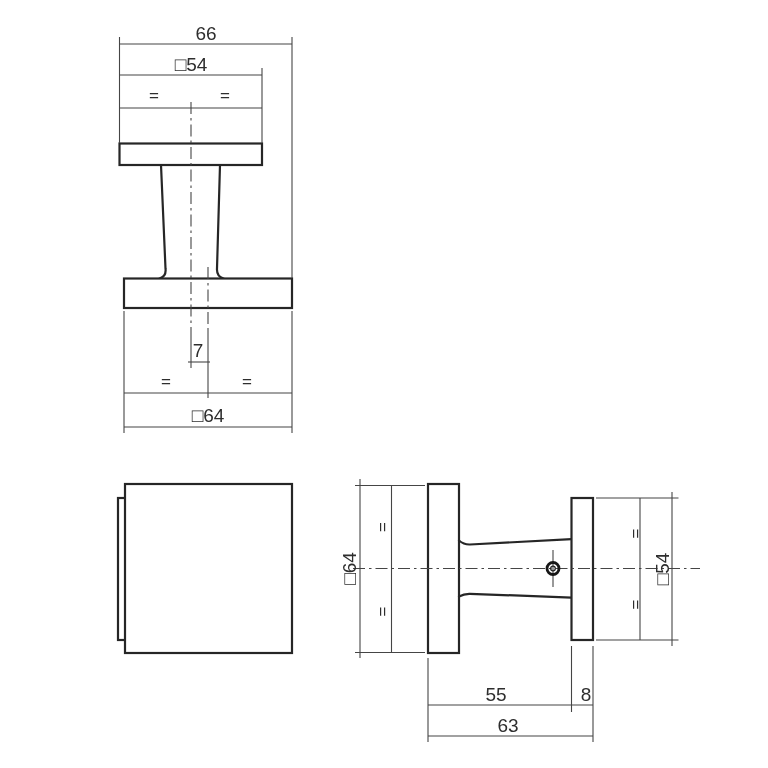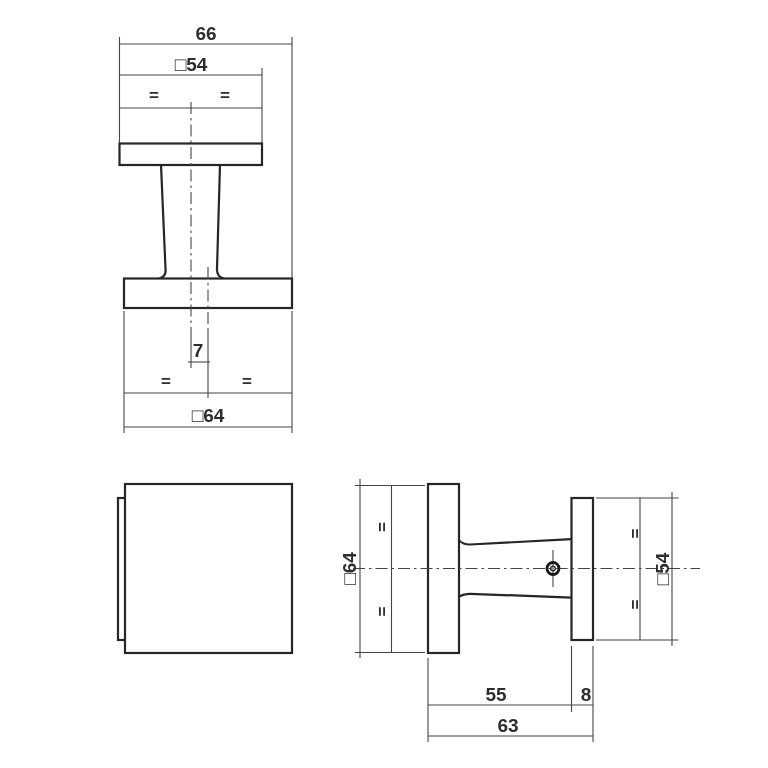--- a/index.html
+++ b/index.html
@@ -1,17 +1,17 @@
 <!DOCTYPE html>
 <html><head>
 <meta charset="utf-8">
 <style>
   html,body{margin:0;padding:0;background:#ffffff;}
   #canvas{position:relative;width:740px;height:768px;background:#ffffff;overflow:hidden;
-          font-family:"Liberation Sans","DejaVu Sans",sans-serif;font-weight:bold;}
+          font-family:"Liberation Sans","DejaVu Sans",sans-serif;}
   svg{position:absolute;left:0;top:0;}
   .obj{stroke:#262626;stroke-width:2.2;fill:none;stroke-linecap:round;}
   .objfill{stroke:#262626;stroke-width:2.2;fill:#ffffff;}
   .dim{stroke:#454545;stroke-width:1.1;fill:none;stroke-linecap:butt;}
   .cl{stroke:#454545;stroke-width:1.1;fill:none;stroke-dasharray:12 4 2.5 4;}
   .screw-outer{stroke:#161616;stroke-width:2.8;fill:none;}
   .screw-inner{stroke:#262626;stroke-width:1.3;fill:none;}
   .dimtext{font-size:19px;fill:#2e2e2e;}
   .eqtext{font-size:17px;fill:#2e2e2e;}
 </style>

